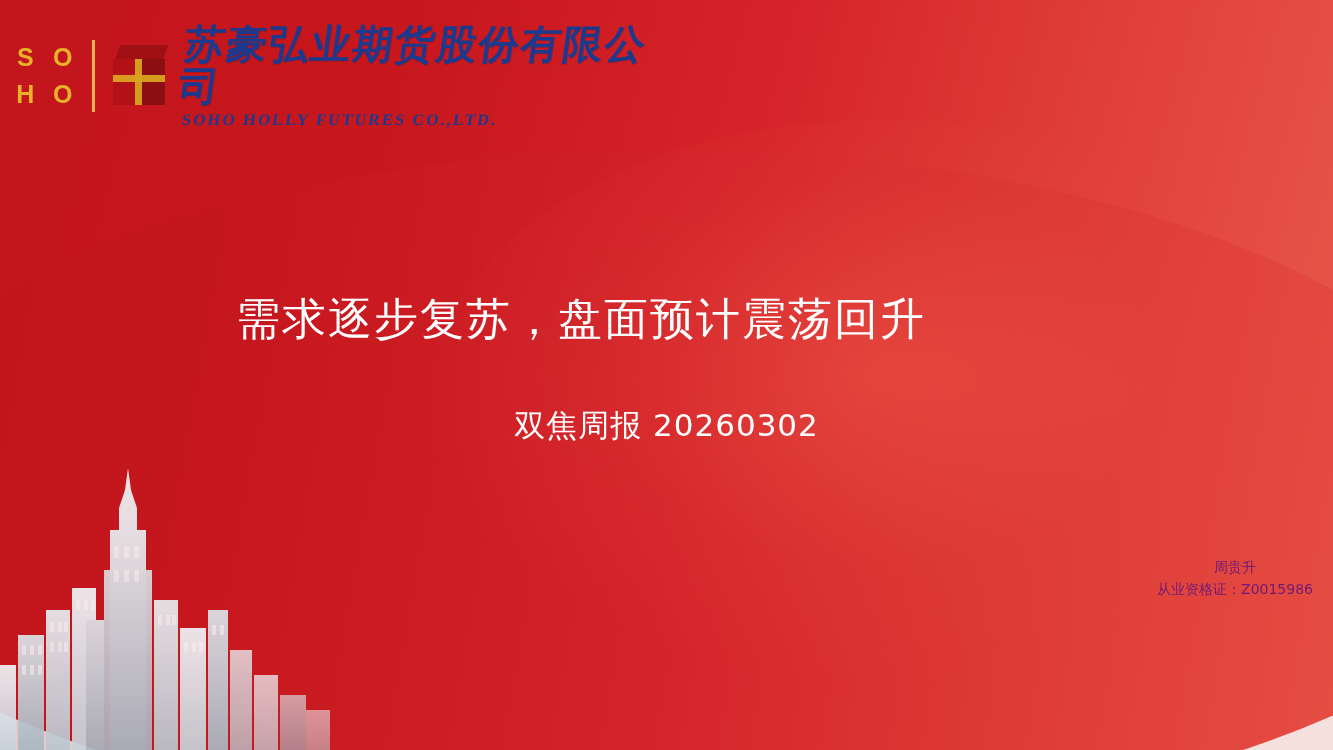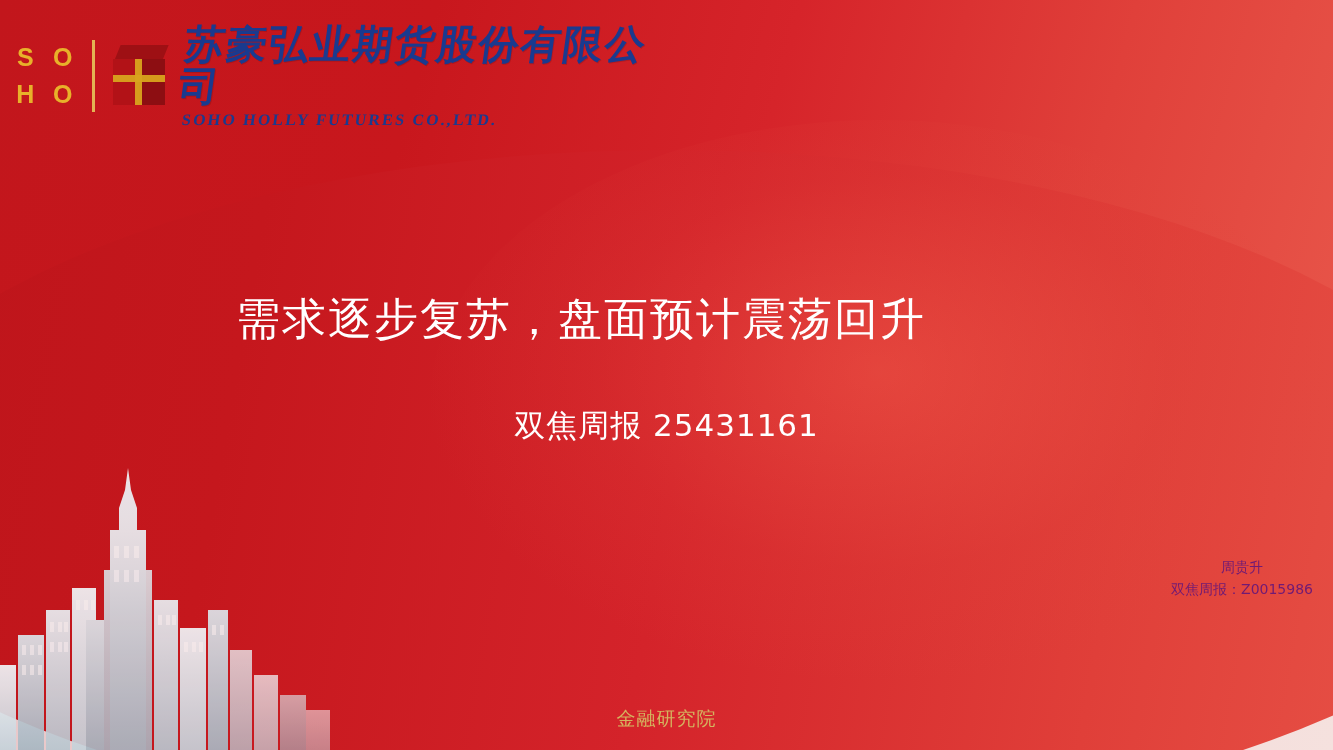--- a/index.html
+++ b/index.html
@@ -221,22 +221,21 @@
       <div class="band"></div>
         <div class="band2"></div>
     </div>
     <div class="logo-text">
       <div class="logo-cn">苏豪弘业期货股份有限公司</div>
       <div class="logo-en">SOHO HOLLY FUTURES CO.,LTD.</div>
     </div>
   </div>
 
   <div class="title-main">需求逐步复苏，盘面预计震荡回升</div>
-  <div class="title-sub">双焦周报 25431161</div>
+  <div class="title-sub">双焦周报 20260302</div>
 
   <div class="author-block">
     <div class="author-name">周贵升</div>
-    <div class="author-line"><span>双焦周报：</span><span>Z0015986</span></div>
+    <div class="author-line"><span>从业资格证：</span><span>Z0015986</span></div>
   </div>
 
-  <div class="footer-note">金融研究院</div>
 
 </div>
 
 </body></html>

